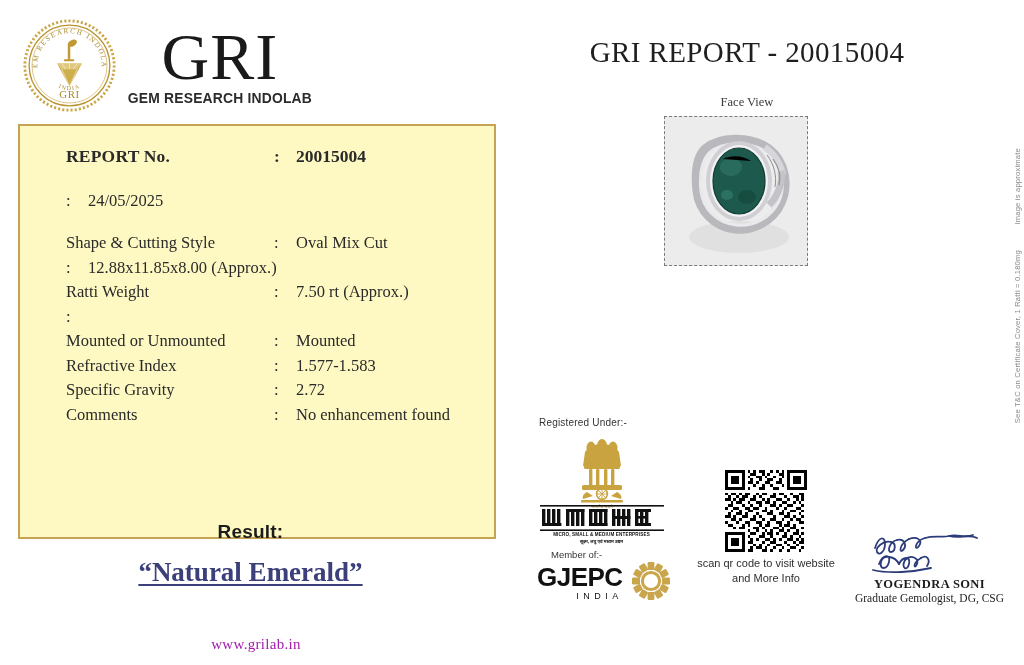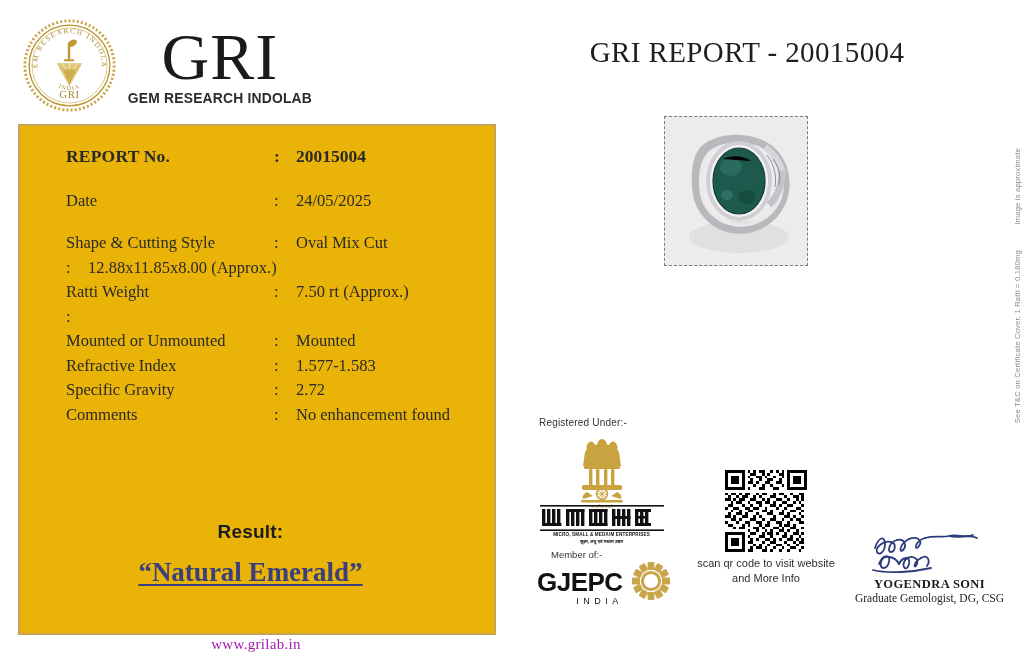--- a/index.html
+++ b/index.html
@@ -28,22 +28,22 @@
     letter-spacing:1px;color:#1a1a1a;font-weight:400;
   }
   .gri-sub{
     font-family:"Liberation Sans",sans-serif;
     font-size:14.3px;font-weight:700;letter-spacing:0.2px;
     color:#2b2b2b;margin-top:1px;
     transform:scaleX(0.97);
   }
 
   .goldbox{
-    position:absolute;left:18px;top:124px;width:478px;height:511px;
-    border:2px solid #c6a353;background:#eab308;box-sizing:border-box;
+    position:absolute;left:18px;top:124px;width:478px;height:415px;
+    border:2px solid #c6a353;background:#fef9c3;box-sizing:border-box;
   }
 
   .rows{position:absolute;left:46px;top:22px;width:420px;}
   .row{display:flex;align-items:baseline;font-size:16.5px;line-height:1;color:#2a2a2a;}
   .row .lbl{width:208px;flex:none;}
   .row .col{width:22px;flex:none;}
   .row .val{flex:1;}
   .row.r-report{font-weight:700;font-size:17.5px;margin-bottom:27px;}
   .row.r-report .lbl{letter-spacing:0.2px;}
   .row.r-date{margin-bottom:26px;}
@@ -102,21 +102,21 @@
   .msme-hi{
     font-family:"Liberation Sans",sans-serif;
     font-size:4.6px;font-weight:700;color:#111;margin-top:1px;
   }
 
   .member-of{
     position:absolute;left:27px;top:549px;
     font-family:"Liberation Sans",sans-serif;
     font-size:9.5px;color:#333;padding-left:12px;
   }
-  .gjepc{position:absolute;left:25px;top:560px;display:flex;align-items:flex-end;}
+  .gjepc{position:absolute;left:25px;top:560px;display:flex;align-items:center;}
   .gjepc-txt{display:flex;flex-direction:column;}
   .gjepc-main{
     font-family:"Liberation Sans",sans-serif;
     font-size:26px;font-weight:700;color:#111;line-height:0.95;letter-spacing:-0.5px;
   }
   .gjepc-india{
     font-family:"Liberation Sans",sans-serif;
     font-size:9px;font-weight:400;color:#111;letter-spacing:4.5px;
     text-align:right;margin-top:1px;
   }
@@ -201,21 +201,20 @@
     <div class="goldbox">
       <div class="rows">
 
         <div class="row r-report">
           <div class="lbl">REPORT No.</div>
           <div class="col">:</div>
           <div class="val">20015004</div>
         </div>
 
         <div class="row r-date">
-          <div class="lbl">Date</div>
           <div class="col">:</div>
           <div class="val">24/05/2025</div>
         </div>
 
         <div class="row grp">
           <div class="lbl">Shape &amp; Cutting Style</div>
           <div class="col">:</div>
           <div class="val">Oval Mix Cut</div>
         </div>
         <div class="row grp">
@@ -257,20 +256,21 @@
         <div class="result-value">“Natural Emerald”</div>
       </div>
     </div>
 
     <div class="site">www.grilab.in</div>
   </div>
 
   <div class="right-panel">
 
     <div class="rep-title">GRI REPORT - 20015004</div>
+    <div class="face-view">Face View</div>
 
     <div class="photo">
       <svg width="142" height="148" viewBox="0 0 142 148">
         <rect width="142" height="148" fill="#ececec"></rect>
         <ellipse cx="74" cy="120" rx="50" ry="16" fill="#e0e0e0"></ellipse>
         <g transform="translate(4,2)">
           <path d="M36,30 C52,16 84,18 100,30 C116,42 120,66 112,84
                    C104,102 84,112 66,110 C46,108 30,92 28,72
                    C26,54 28,38 36,30 Z" fill="none" stroke="#b9b9bd" stroke-width="9"></path>
           <path d="M40,34 C55,21 84,23 99,34 C113,45 117,66 110,82

